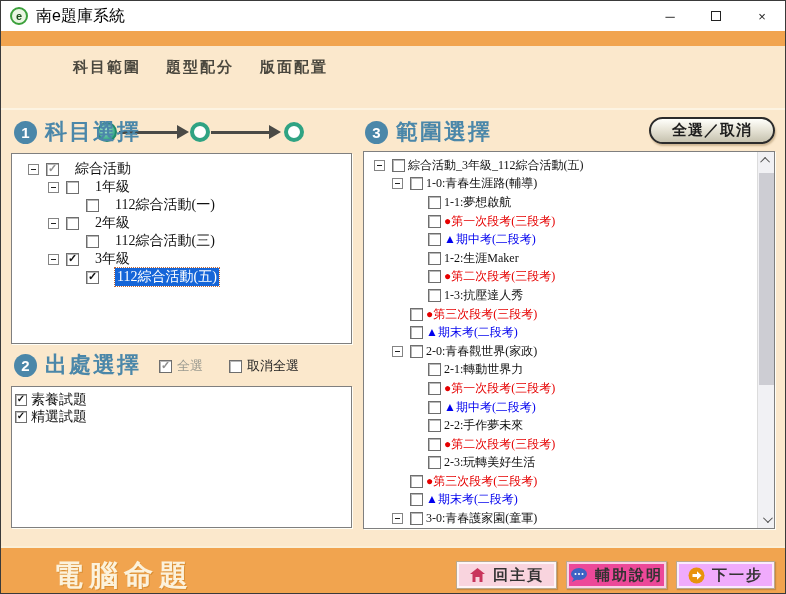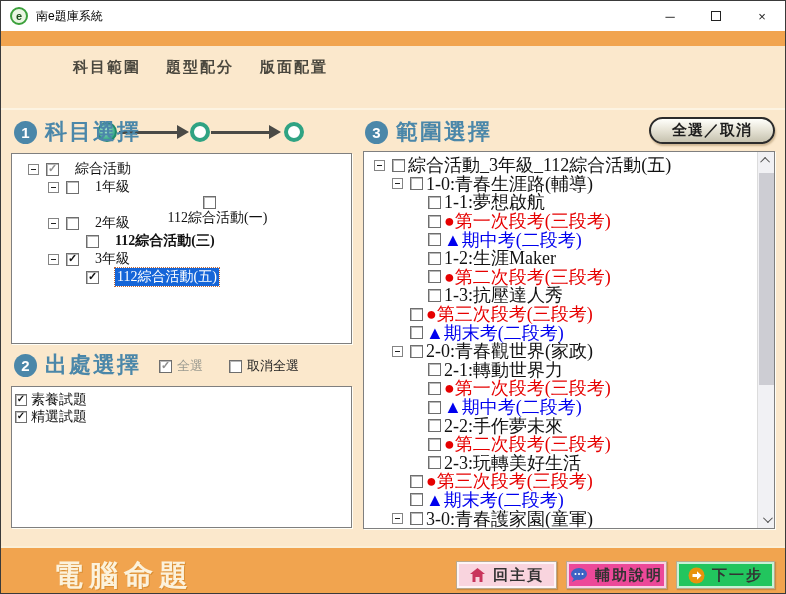--- a/index.html
+++ b/index.html
@@ -17,21 +17,21 @@
   .titlebar {
     position: absolute; left: 0; top: 0; width: 100%; height: 30px;
     background: #ffffff; display: flex; align-items: center;
   }
   .app-icon {
     width: 18px; height: 18px; margin-left: 9px; border-radius: 50%;
     background: #eaf6e2; border: 2px solid #3BA03B;
     display: flex; align-items: center; justify-content: center;
     font-size: 11px; font-weight: bold; color: #1c4d1c; line-height: 1;
   }
-  .win-title { margin-left: 8px; font-size: 12px; color: #000; }
+  .win-title { margin-left: 8px; font-size: 16px; color: #000; }
   .win-controls { position: absolute; right: 0; top: 0; height: 30px; display: flex; }
   .win-btn {
     width: 46px; height: 30px; display: flex; align-items: center; justify-content: center;
     font-size: 13px; color: #222; cursor: pointer;
   }
   .maxbox { width: 10px; height: 10px; border: 1px solid #222; display: inline-block; }
 
   
   .orange-strip { position: absolute; left: 0; top: 30px; width: 100%; height: 15px; background: #F1A44F; }
 
@@ -92,21 +92,21 @@
     background: #1565D8; color: #fff; outline: 1px dotted #c06a3a; padding: 0 2px;
   }
   .c-red { color: #E60000; }
   .c-blue { color: #0000EE; }
   .c-black { color: #111; }
 
   #subject-tree { padding-top: 6px; font-family: "Liberation Serif", serif; font-size: 14px; }
   #subject-tree .tree-row { height: 18px; padding-left: 16px; }
   #subject-tree .tree-label { margin-left: 16px; }
 
-  #scope-tree { padding-top: 4px; font-family: "Liberation Serif", serif; font-size: 18px; }
+  #scope-tree { padding-top: 4px; font-family: "Liberation Serif", serif; font-size: 12px; }
   #scope-tree .tree-row { height: 18.6px; padding-left: 10px; }
 
   
   .inline-check { position: absolute; display: flex; align-items: center; font-size: 13px; }
   .inline-check .cb { margin-right: 5px; }
   .lbl-gray { color: #9a9a90; }
   .lbl-dark { color: #222; }
 
   #source-list { padding-top: 4px; font-family: "Liberation Serif", serif; font-size: 14px; }
   .src-row { display: flex; align-items: center; height: 17px; padding-left: 3px; }
@@ -149,21 +149,21 @@
   }
   .foot-btn {
     position: absolute; top: 13px; height: 28px;
     display: flex; align-items: center; justify-content: center; gap: 7px;
     font-size: 15px; font-weight: bold; color: #333; letter-spacing: 2px;
     border: 1px solid #b9a98e; box-shadow: inset 0 0 0 2px rgba(255,255,255,.75), 1px 1px 1px rgba(120,80,30,.3);
     cursor: pointer;
   }
   .btn-home { left: 455px; width: 101px; background: #F9D4DE; }
   .btn-help { left: 565px; width: 101px; background: #ec4899; }
-  .btn-next { left: 675px; width: 99px; background: #22c55e; }
+  .btn-next { left: 675px; width: 99px; background: #f0abfc; }
   .foot-btn svg { flex: none; }
 
   .bottom-remnant {
     position: absolute; left: 170px; bottom: 0; width: 595px; height: 4px; opacity: .85;
     background: repeating-linear-gradient(90deg, #3d3526 0 9px, transparent 9px 15px, #1f1f1f 15px 24px, transparent 24px 38px);
   }
 </style>
 </head>
 <body>
 
@@ -213,33 +213,33 @@
           <span class="cb cb-partial"></span>
           <span class="tree-label c-black">綜合活動</span>
         </div>
         <div class="tree-row" style="margin-left: 20px;">
           <span class="exp-slot">
             <span class="exp-box"></span>
           </span>
           <span class="cb"></span>
           <span class="tree-label c-black">1年級</span>
         </div>
-        <div class="tree-row" style="margin-left: 40px; flex-direction: column;">
+        <div class="tree-row" style="margin-left: 40px;">
           <span class="exp-slot"></span>
           <span class="cb"></span>
           <span class="tree-label c-black">112綜合活動(一)</span>
         </div>
         <div class="tree-row" style="margin-left: 20px;">
           <span class="exp-slot">
             <span class="exp-box"></span>
           </span>
           <span class="cb"></span>
           <span class="tree-label c-black">2年級</span>
         </div>
-        <div class="tree-row" style="margin-left: 40px; font-weight: bold;">
+        <div class="tree-row" style="margin-left: 40px;">
           <span class="exp-slot"></span>
           <span class="cb"></span>
           <span class="tree-label c-black">112綜合活動(三)</span>
         </div>
         <div class="tree-row" style="margin-left: 20px;">
           <span class="exp-slot">
             <span class="exp-box"></span>
           </span>
           <span class="cb cb-checked"></span>
           <span class="tree-label c-black">3年級</span>

